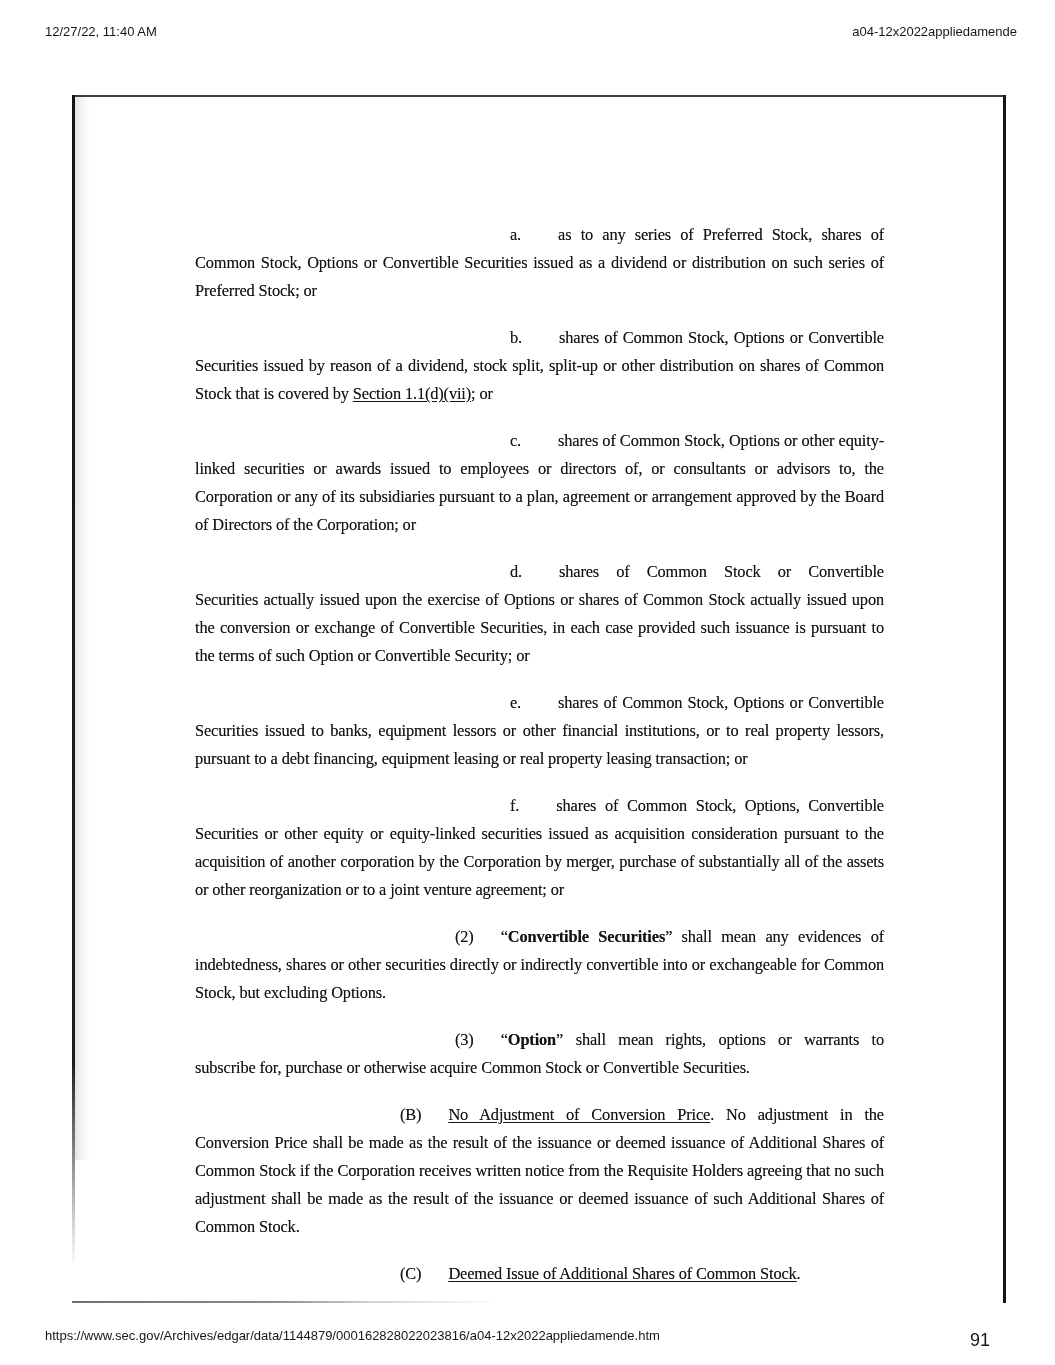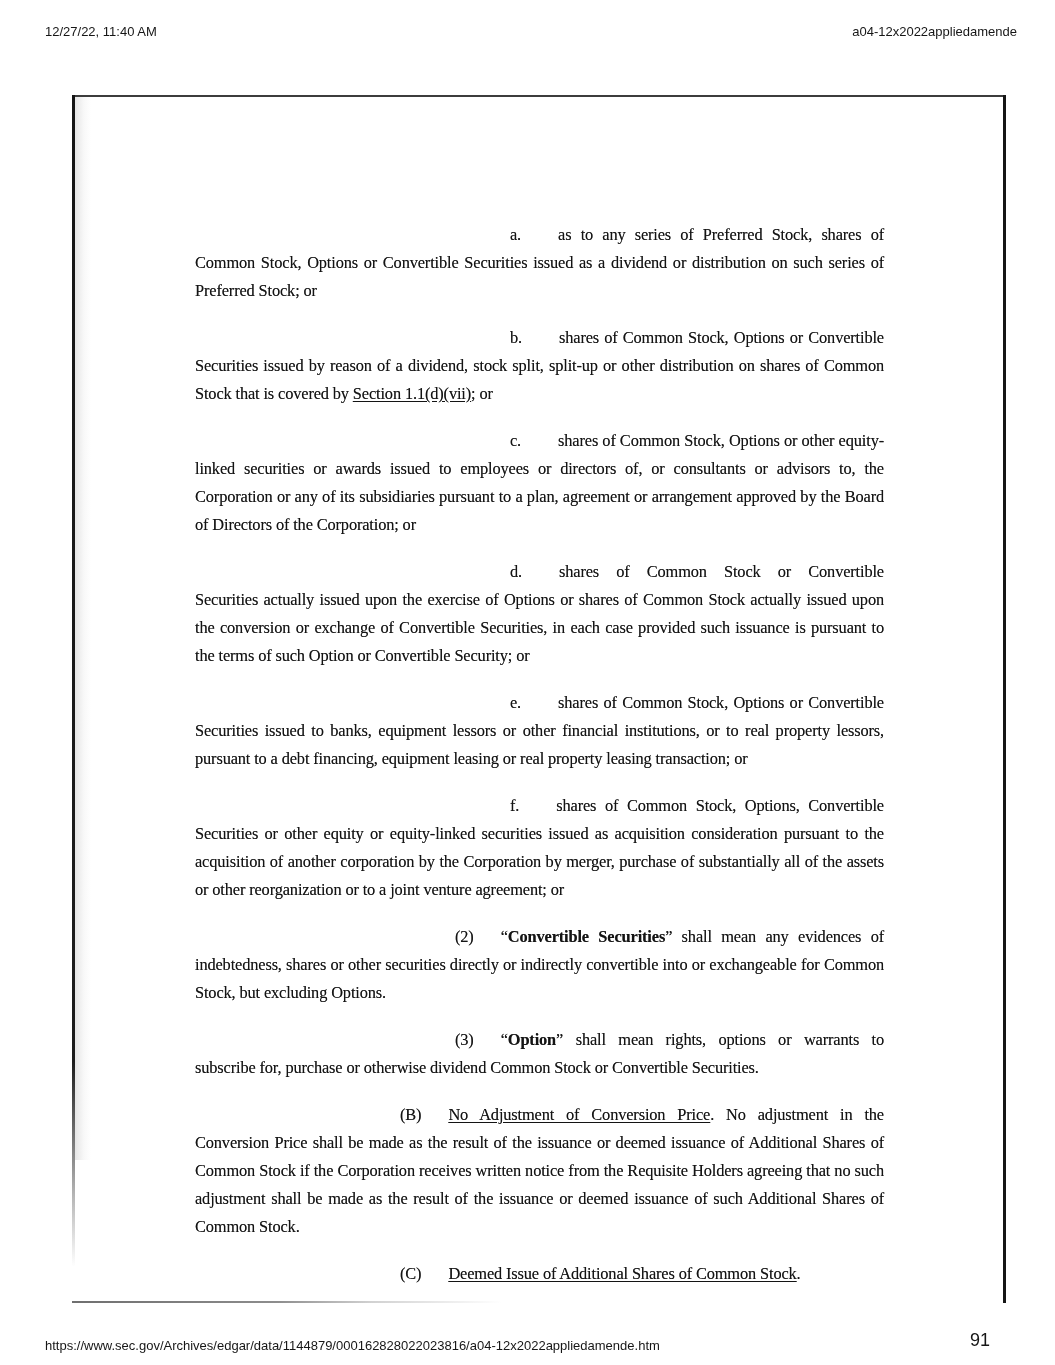--- a/index.html
+++ b/index.html
@@ -44,21 +44,21 @@
   .indent-num    { text-indent:260px; }
   .indent-cap    { text-indent:205px; }
   .tab { display:inline-block; }
   .tab-letter { width:37px; }
   .tab-num    { width:27px; }
   .tab-cap    { width:27px; }
   .u  { text-decoration:underline; text-underline-offset:2px; }
   .bi { font-weight:bold; }
 
   .print-footer { position:absolute; left:0; top:1322px; width:1055px; height:24px; font-size:13px; color:#161616; }
-  .print-url { position:absolute; left:45px; top:16px; white-space:nowrap; }
+  .print-url { position:absolute; left:45px; top:6px; white-space:nowrap; }
   .page-number { position:absolute; right:65px; top:8px; font-size:18px; }
 </style>
 </head>
 <body>
 
 <div class="print-header">
   <span class="print-datetime">12/27/22, 11:40 AM</span>
   <span class="print-doctitle">a04-12x2022appliedamende</span>
 </div>
 
@@ -79,21 +79,21 @@
 
     <p class="para indent-letter"><span>d.</span><span class="tab tab-letter"></span><span>shares of Common Stock or Convertible Securities actually issued upon the exercise of Options or shares of Common Stock actually issued upon the conversion or exchange of Convertible Securities, in each case provided such issuance is pursuant to the terms of such Option or Convertible Security; or</span></p>
 
     <p class="para indent-letter"><span>e.</span><span class="tab tab-letter"></span><span>shares of Common Stock, Options or Convertible Securities issued to banks, equipment lessors or other financial institutions, or to real property lessors, pursuant to a debt financing, equipment leasing or real property leasing transaction; or</span></p>
 
     <p class="para indent-letter"><span>f.</span><span class="tab tab-letter"></span><span>shares of Common Stock, Options, Convertible Securities or other equity or equity-linked securities issued as acquisition consideration pursuant to the acquisition of another corporation by the Corporation by merger, purchase of substantially all of the assets or other reorganization or to a joint venture agreement; or</span></p>
 
 
     <p class="para indent-num"><span>(2)</span><span class="tab tab-num"></span><span>“</span><span class="bi">Convertible Securities</span><span>” shall mean any evidences of indebtedness, shares or other securities directly or indirectly convertible into or exchangeable for Common Stock, but excluding Options.</span></p>
 
-    <p class="para indent-num"><span>(3)</span><span class="tab tab-num"></span><span>“</span><span class="bi">Option</span><span>” shall mean rights, options or warrants to subscribe for, purchase or otherwise dividend Common Stock or Convertible Securities.</span></p>
+    <p class="para indent-num"><span>(3)</span><span class="tab tab-num"></span><span>“</span><span class="bi">Option</span><span>” shall mean rights, options or warrants to subscribe for, purchase or otherwise acquire Common Stock or Convertible Securities.</span></p>
 
     <p class="para indent-cap"><span>(B)</span><span class="tab tab-cap"></span><span class="u">No Adjustment of Conversion Price</span><span>. No adjustment in the Conversion Price shall be made as the result of the issuance or deemed issuance of Additional Shares of Common Stock if the Corporation receives written notice from the Requisite Holders agreeing that no such adjustment shall be made as the result of the issuance or deemed issuance of such Additional Shares of Common Stock.</span></p>
 
     <p class="para indent-cap"><span>(C)</span><span class="tab tab-cap"></span><span class="u">Deemed Issue of Additional Shares of Common Stock</span><span>.</span></p>
 
   </div>
 </div>
 
 <div class="print-footer">
   <span class="print-url">https://www.sec.gov/Archives/edgar/data/1144879/000162828022023816/a04-12x2022appliedamende.htm</span>

